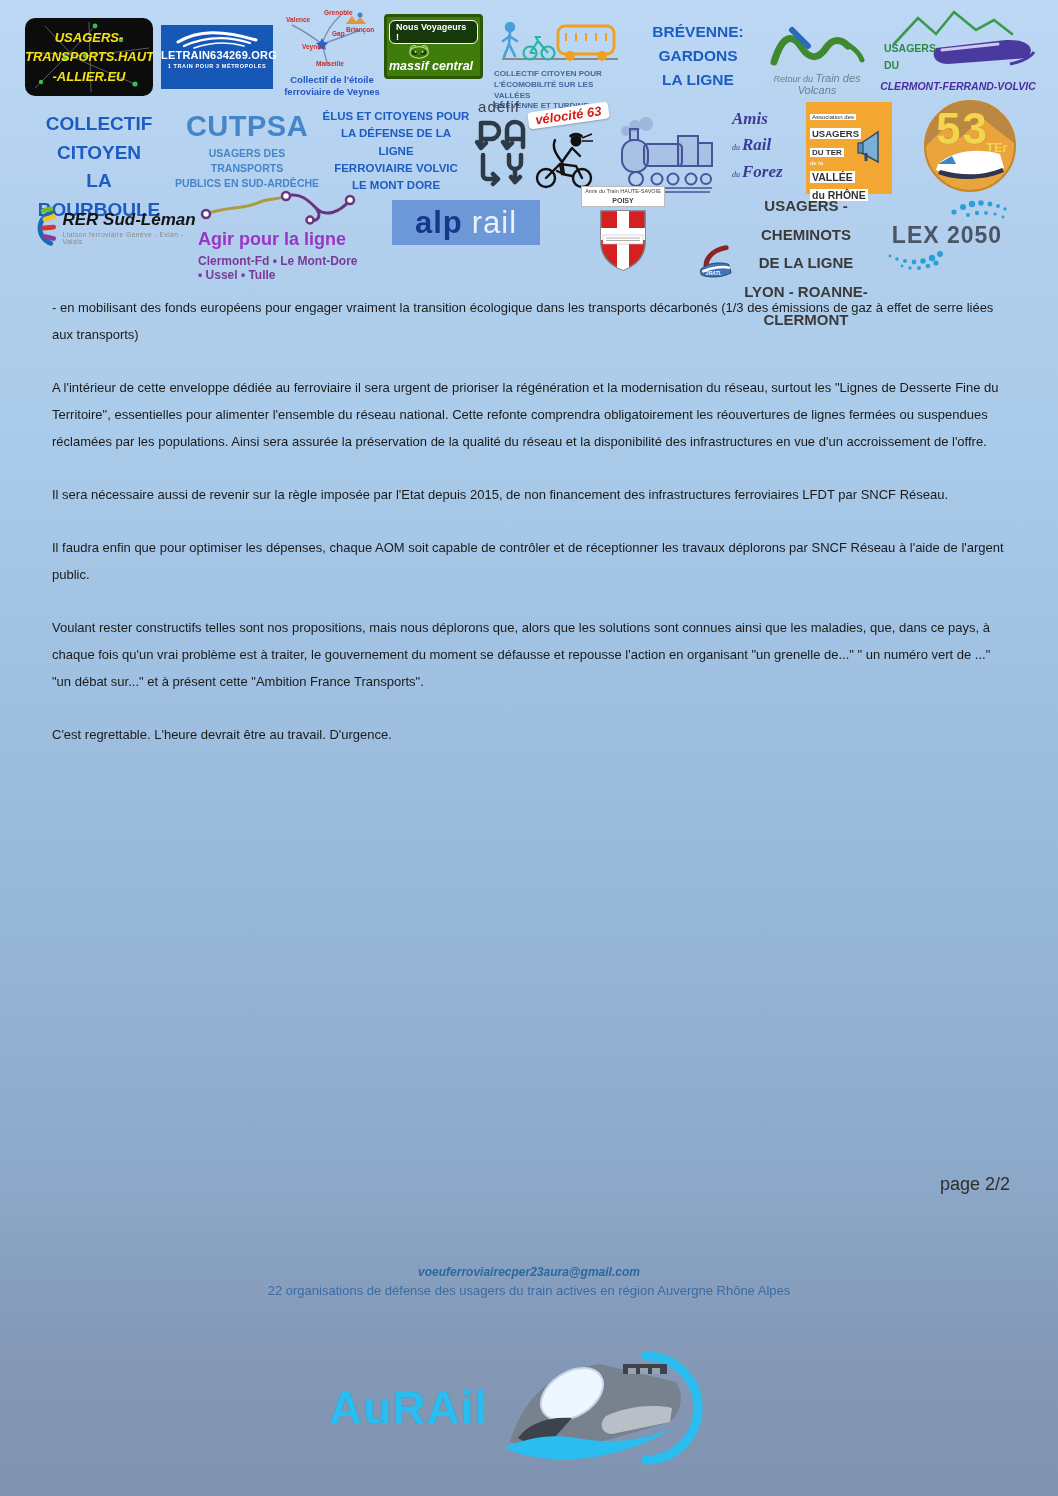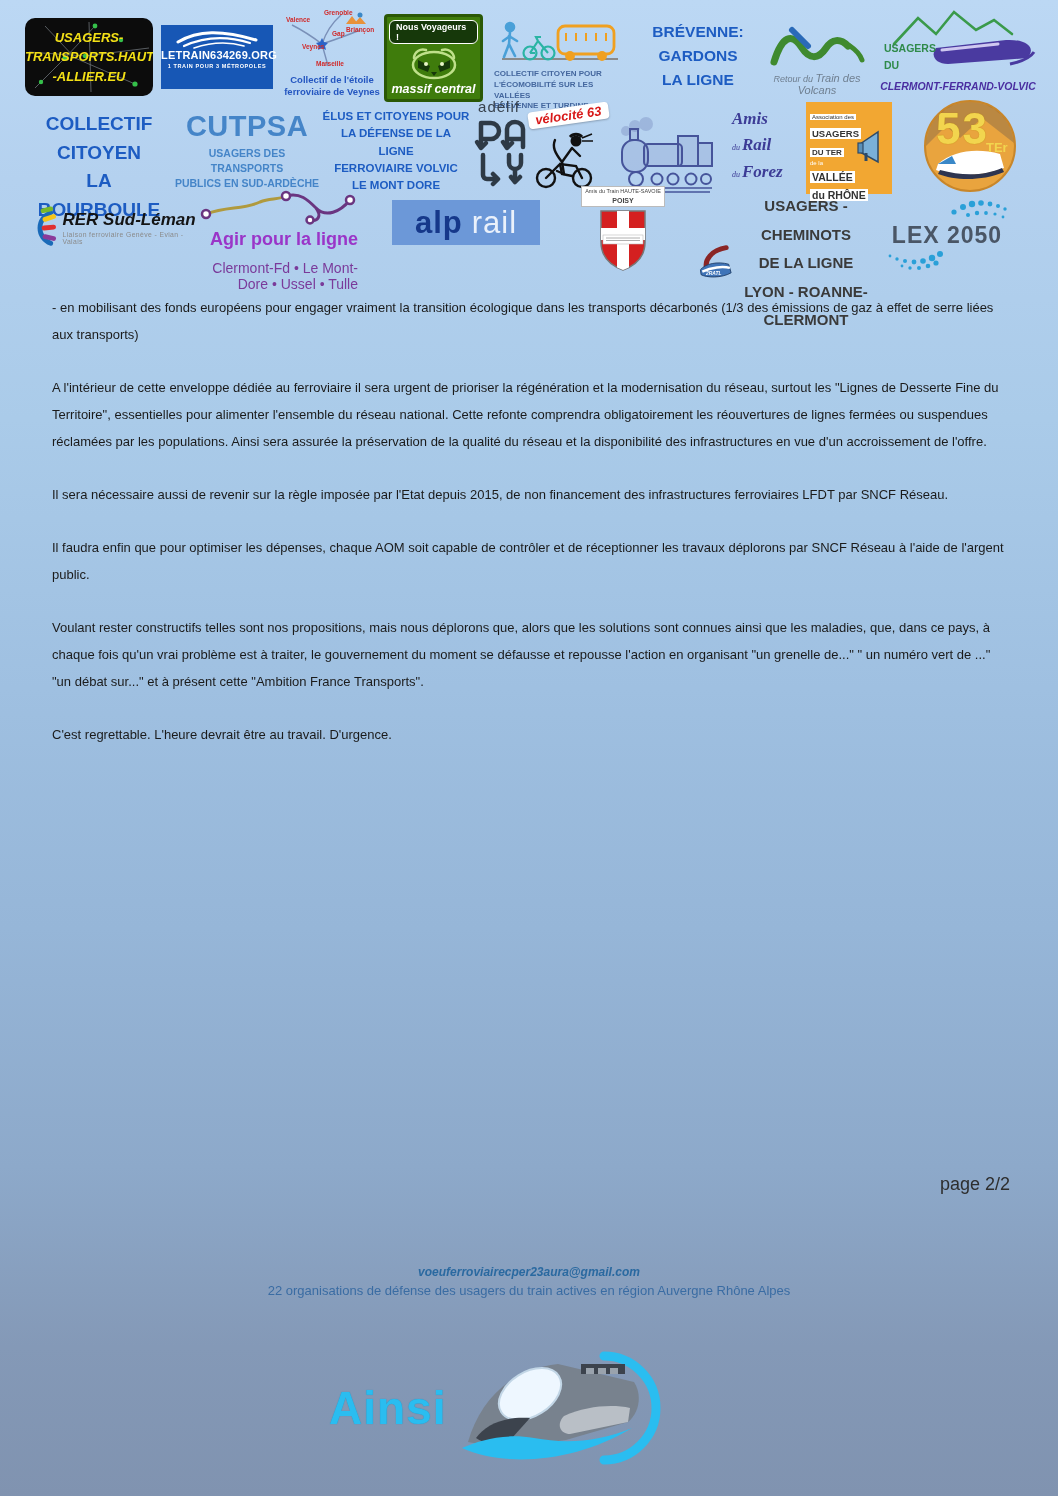--- a/index.html
+++ b/index.html
@@ -10,22 +10,22 @@
   
   .hautallier{left:25px;top:18px;width:128px;height:78px;background:#0c0c0c;border-radius:10px;
     display:flex;flex-direction:column;justify-content:center;overflow:hidden;}
   .hautallier span{position:relative;color:#f3e016;font-weight:bold;font-style:italic;font-size:13px;line-height:1.5;text-align:center;}
   .hautallier svg{position:absolute;inset:0;}
   .letrain{left:161px;top:25px;width:112px;height:64px;background:#1757b5;color:#fff;text-align:center;padding-top:2px;box-sizing:border-box;}
   .letrain .t{font-size:11px;font-weight:bold;letter-spacing:.2px;line-height:1.1;}
   .letrain .s{font-size:5.5px;font-weight:bold;letter-spacing:.6px;margin-top:2px;}
   .veynes{left:284px;top:8px;width:96px;height:92px;text-align:center;}
   .veynes .cap{color:#2456c0;font-weight:bold;font-size:9.5px;line-height:1.25;}
-  .massif{left:384px;top:14px;width:99px;height:88px;background:#3f7c0c;border:3px solid #2a5806;border-radius:4px;box-sizing:border-box;
-    display:flex;flex-direction:column;align-items:center;justify-content:space-between;padding:3px 2px;}
+  .massif{left:384px;top:14px;width:99px;height:65px;background:#3f7c0c;border:3px solid #2a5806;border-radius:4px;box-sizing:border-box;
+    display:flex;flex-direction:column;align-items:flex-start;justify-content:space-between;padding:3px 2px;}
   .massif .hd{background:#16380a;border:1.5px solid #fff;border-radius:6px;color:#fff;font-size:9px;font-weight:bold;padding:1px 6px;}
   .massif .ft{color:#fff;font-size:12.5px;font-weight:bold;font-style:italic;}
   .ecomob{left:494px;top:14px;width:132px;text-align:left;}
   .ecomob .cap{color:#44679e;font-weight:bold;font-size:8px;line-height:1.35;margin-top:1px;}
   .brevenne{left:642px;top:20px;width:112px;color:#1d5cc2;font-weight:bold;font-size:15.5px;line-height:1.55;text-align:center;}
   .volcans{left:758px;top:24px;width:118px;text-align:center;}
   .volcans .cap{font-size:9px;color:#6f7f90;font-style:italic;}
   .volcans .cap b{font-size:11px;font-weight:normal;}
   .cfv{left:878px;top:6px;width:160px;height:92px;}
   .cfv .u{position:absolute;left:6px;top:34px;color:#2f8a4a;font-weight:bold;font-size:10.5px;line-height:1.6;}
@@ -53,23 +53,23 @@
   .terrhone .d{font-size:6px;color:#fff;background:none;display:block;margin:1px 0;}
   .terrhone .e{font-size:10.5px;font-weight:800;}
   .terrhone svg{position:absolute;right:2px;top:26px;}
   .ter53{left:924px;top:100px;width:92px;height:92px;border-radius:50%;background:#e9a43e;border:2px solid #c8862a;box-sizing:border-box;overflow:hidden;}
   .ter53 .n{position:absolute;left:10px;top:2px;font-size:44px;font-weight:800;color:#f2d54e;letter-spacing:2px;text-shadow:0 0 1px #b8860b;}
   .ter53 .s{position:absolute;left:60px;top:38px;font-size:13px;font-weight:bold;color:#f2d54e;}
   
   .rer{left:22px;top:204px;width:178px;display:flex;align-items:center;gap:6px;}
   .rer .tt{font-size:17px;font-weight:800;color:#141414;line-height:1;font-style:italic;}
   .rer .st{font-size:6.8px;color:#8a8a8a;letter-spacing:.4px;margin-top:3px;}
-  .agir{left:198px;top:186px;width:160px;text-align:right;}
+  .agir{left:198px;top:186px;width:160px;text-align:left;}
   .agir .t{font-size:18px;font-weight:800;color:#9a35c8;line-height:1;}
-  .agir .s{font-size:14px;font-weight:400;color:#7a3a9a;margin-top:12px;}
+  .agir .s{font-size:12px;font-weight:700;color:#7a3a9a;margin-top:6px;}
   .alprail{left:392px;top:200px;width:148px;height:45px;background:#6c98d8;display:flex;align-items:center;justify-content:center;gap:9px;}
   .alprail .b{font-size:31px;font-weight:800;color:#16388a;letter-spacing:1px;}
   .alprail .l{font-size:31px;font-weight:300;color:#eaf1fb;letter-spacing:1px;}
   .poisy{left:580px;top:186px;width:86px;text-align:center;}
   .poisy .cap{display:inline-block;background:#fff;border:1px solid #bbb;padding:1px 3px;font-size:5.5px;color:#444;line-height:1.4;}
   .poisy .cap b{font-size:7px;display:block;}
   .ratl{left:698px;top:192px;width:172px;display:flex;align-items:center;gap:6px;}
   .ratl .txt{font-size:15px;color:#3a3a3a;font-weight:bold;text-align:center;line-height:1.9;}
   .lex{left:876px;top:196px;width:142px;height:74px;}
   .lex .t{position:absolute;left:0;right:0;top:26px;text-align:center;font-size:23px;font-weight:800;color:#4a5666;letter-spacing:1px;}
@@ -452,21 +452,21 @@
   </main>
 
   <div class="pagenum">page 2/2</div>
 
   <footer class="contact">
     <a href="#" class="em">voeuferroviairecper23aura@gmail.com</a>
     <span class="tg">22 organisations de défense des usagers du train actives en région Auvergne Rhône Alpes</span>
   </footer>
 
   <div class="aurail">
-    <span class="wm">Ainsi</span>
+    <span class="wm">AuRAil</span>
     <svg viewBox="0 0 215 132" width="215" height="132">
       <path d="M158,14 a52,52 0 0 1 0,104" fill="none" stroke="#2abdf0" stroke-width="9" stroke-linecap="round"></path>
       <path d="M22,100 C34,58 64,28 112,22 L188,40 C196,52 194,70 182,80 L120,98 C80,104 44,104 22,100 z" fill="#78828e"></path>
       <path d="M135,22 h44 v10 h-44 z" fill="#3c434d"></path>
       <path d="M140,26 h8 v6 h-8 z M152,26 h8 v6 h-8 z M164,26 h8 v6 h-8 z" fill="#9aa3ad"></path>
       <ellipse cx="84" cy="52" rx="34" ry="22" transform="rotate(-32 84 52)" fill="#eef7ff" stroke="#c2d6e6" stroke-width="2"></ellipse>
       <path d="M118,74 C140,64 166,62 184,66 L182,80 L124,92 C114,92 110,82 118,74 z" fill="#b9bfc6"></path>
       <path d="M30,96 C40,82 60,74 84,76 L66,96 C50,102 38,102 30,96 z" fill="#3c434d"></path>
       <path d="M16,106 C60,126 130,120 186,86 C152,100 120,102 88,96 C58,91 34,98 16,106 z" fill="#2abdf0"></path>
     </svg>

